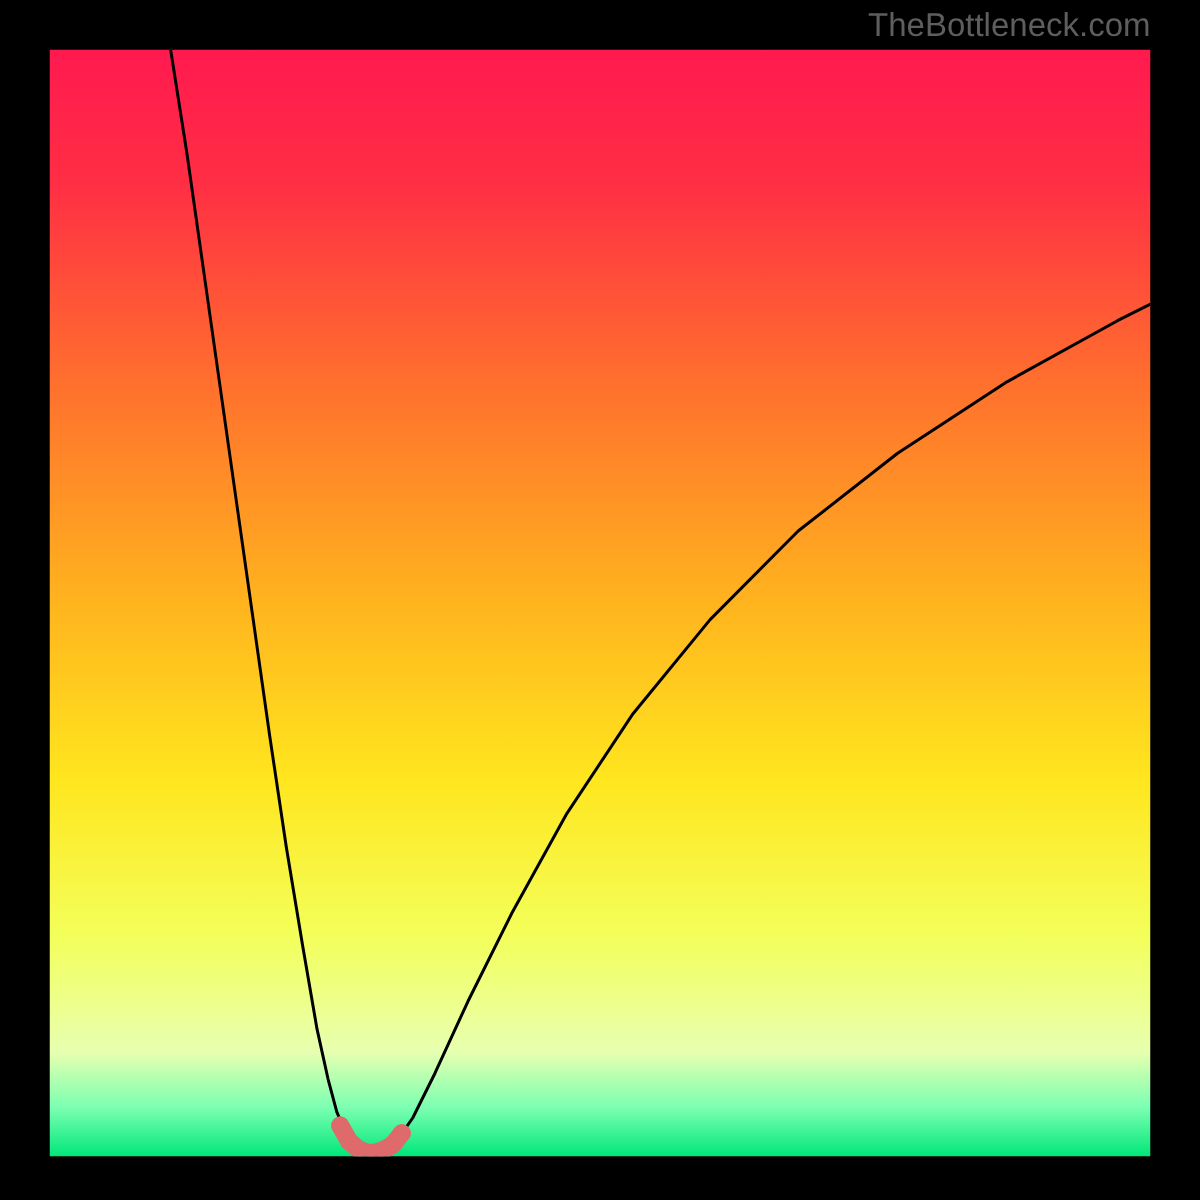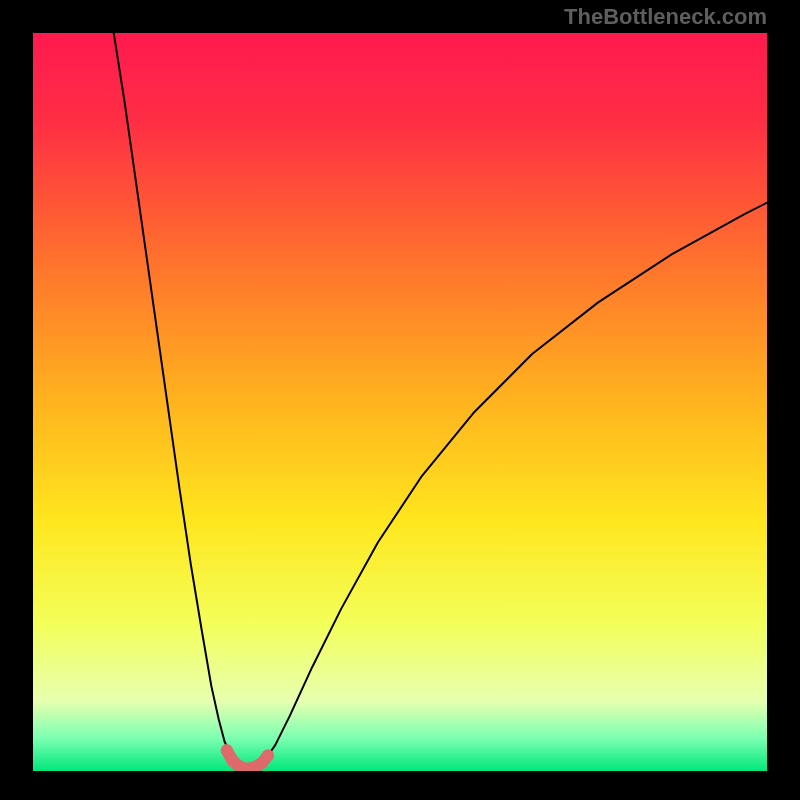--- a/index.html
+++ b/index.html
@@ -21,21 +21,21 @@
   }
   .gradient {
     position: absolute;
     left: 0;
     right: 0;
   }
   .watermark {
     position: absolute;
     color: #5e5e5e;
     font-size: 22px;
-    font-weight: 700;
+    font-weight: 400;
     letter-spacing: 0px;
     white-space: nowrap;
   }
   svg {
     position: absolute;
     left: 0;
     top: 0;
   }
 </style>
 </head>

